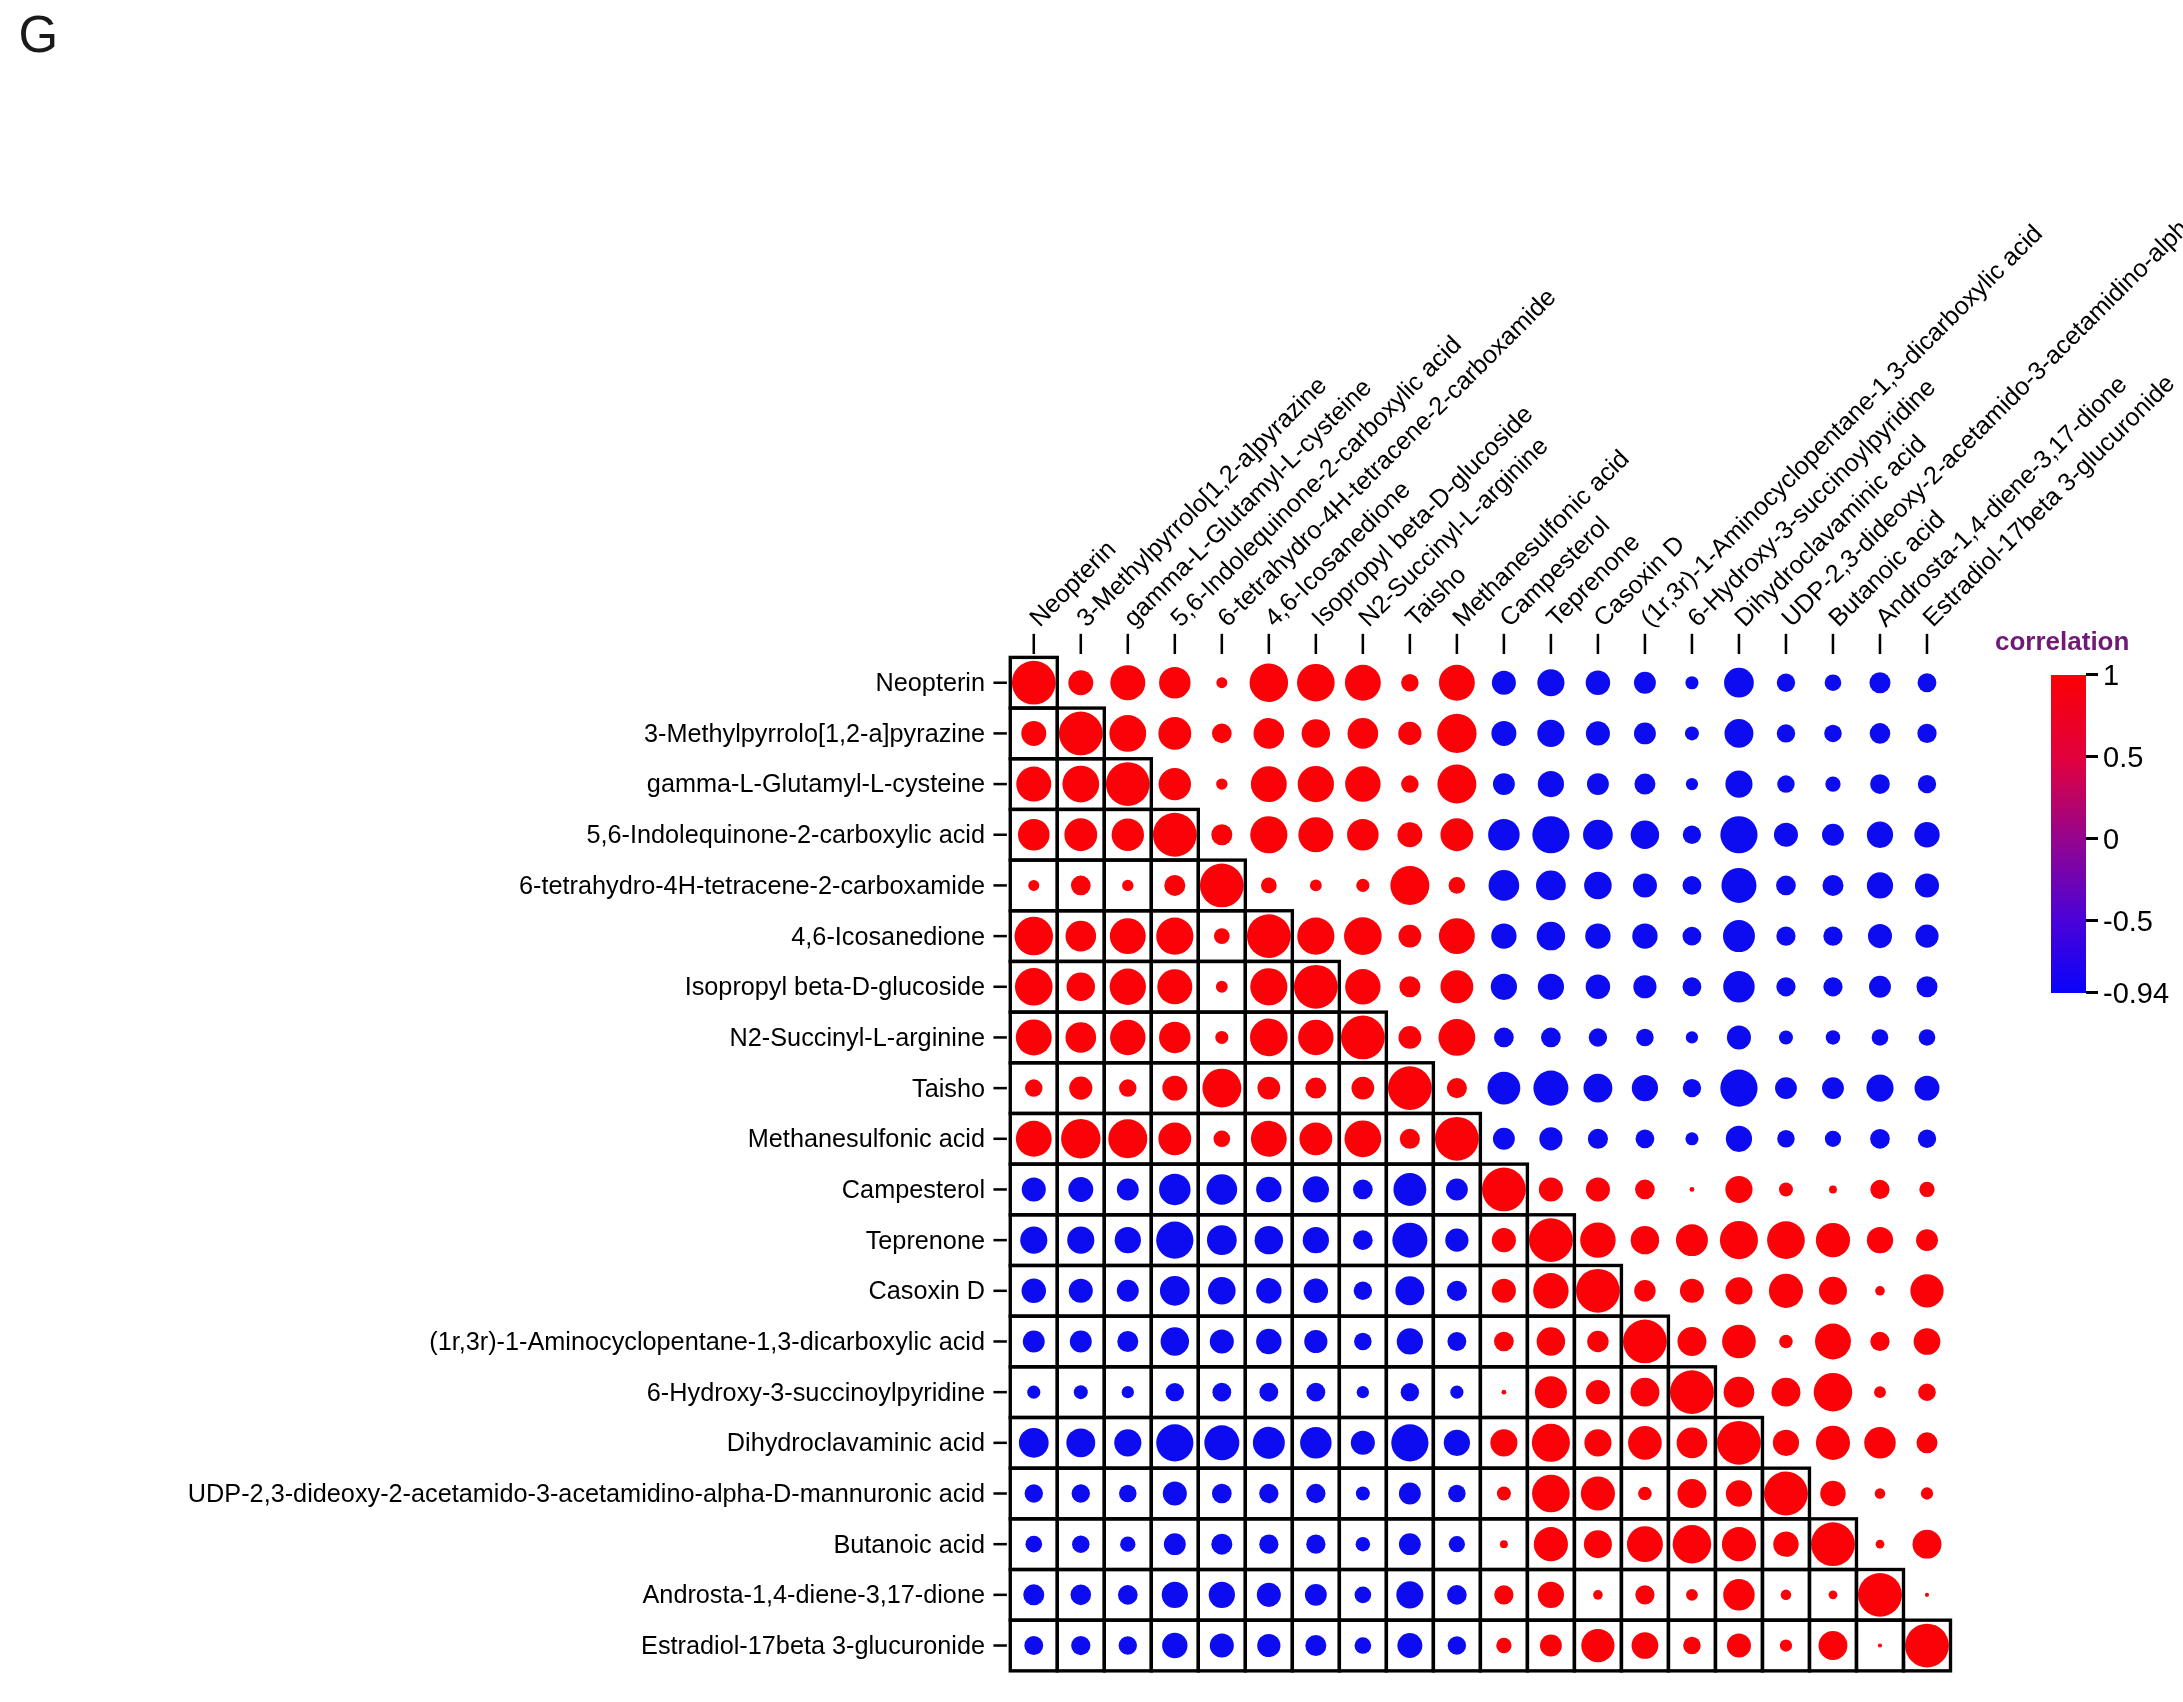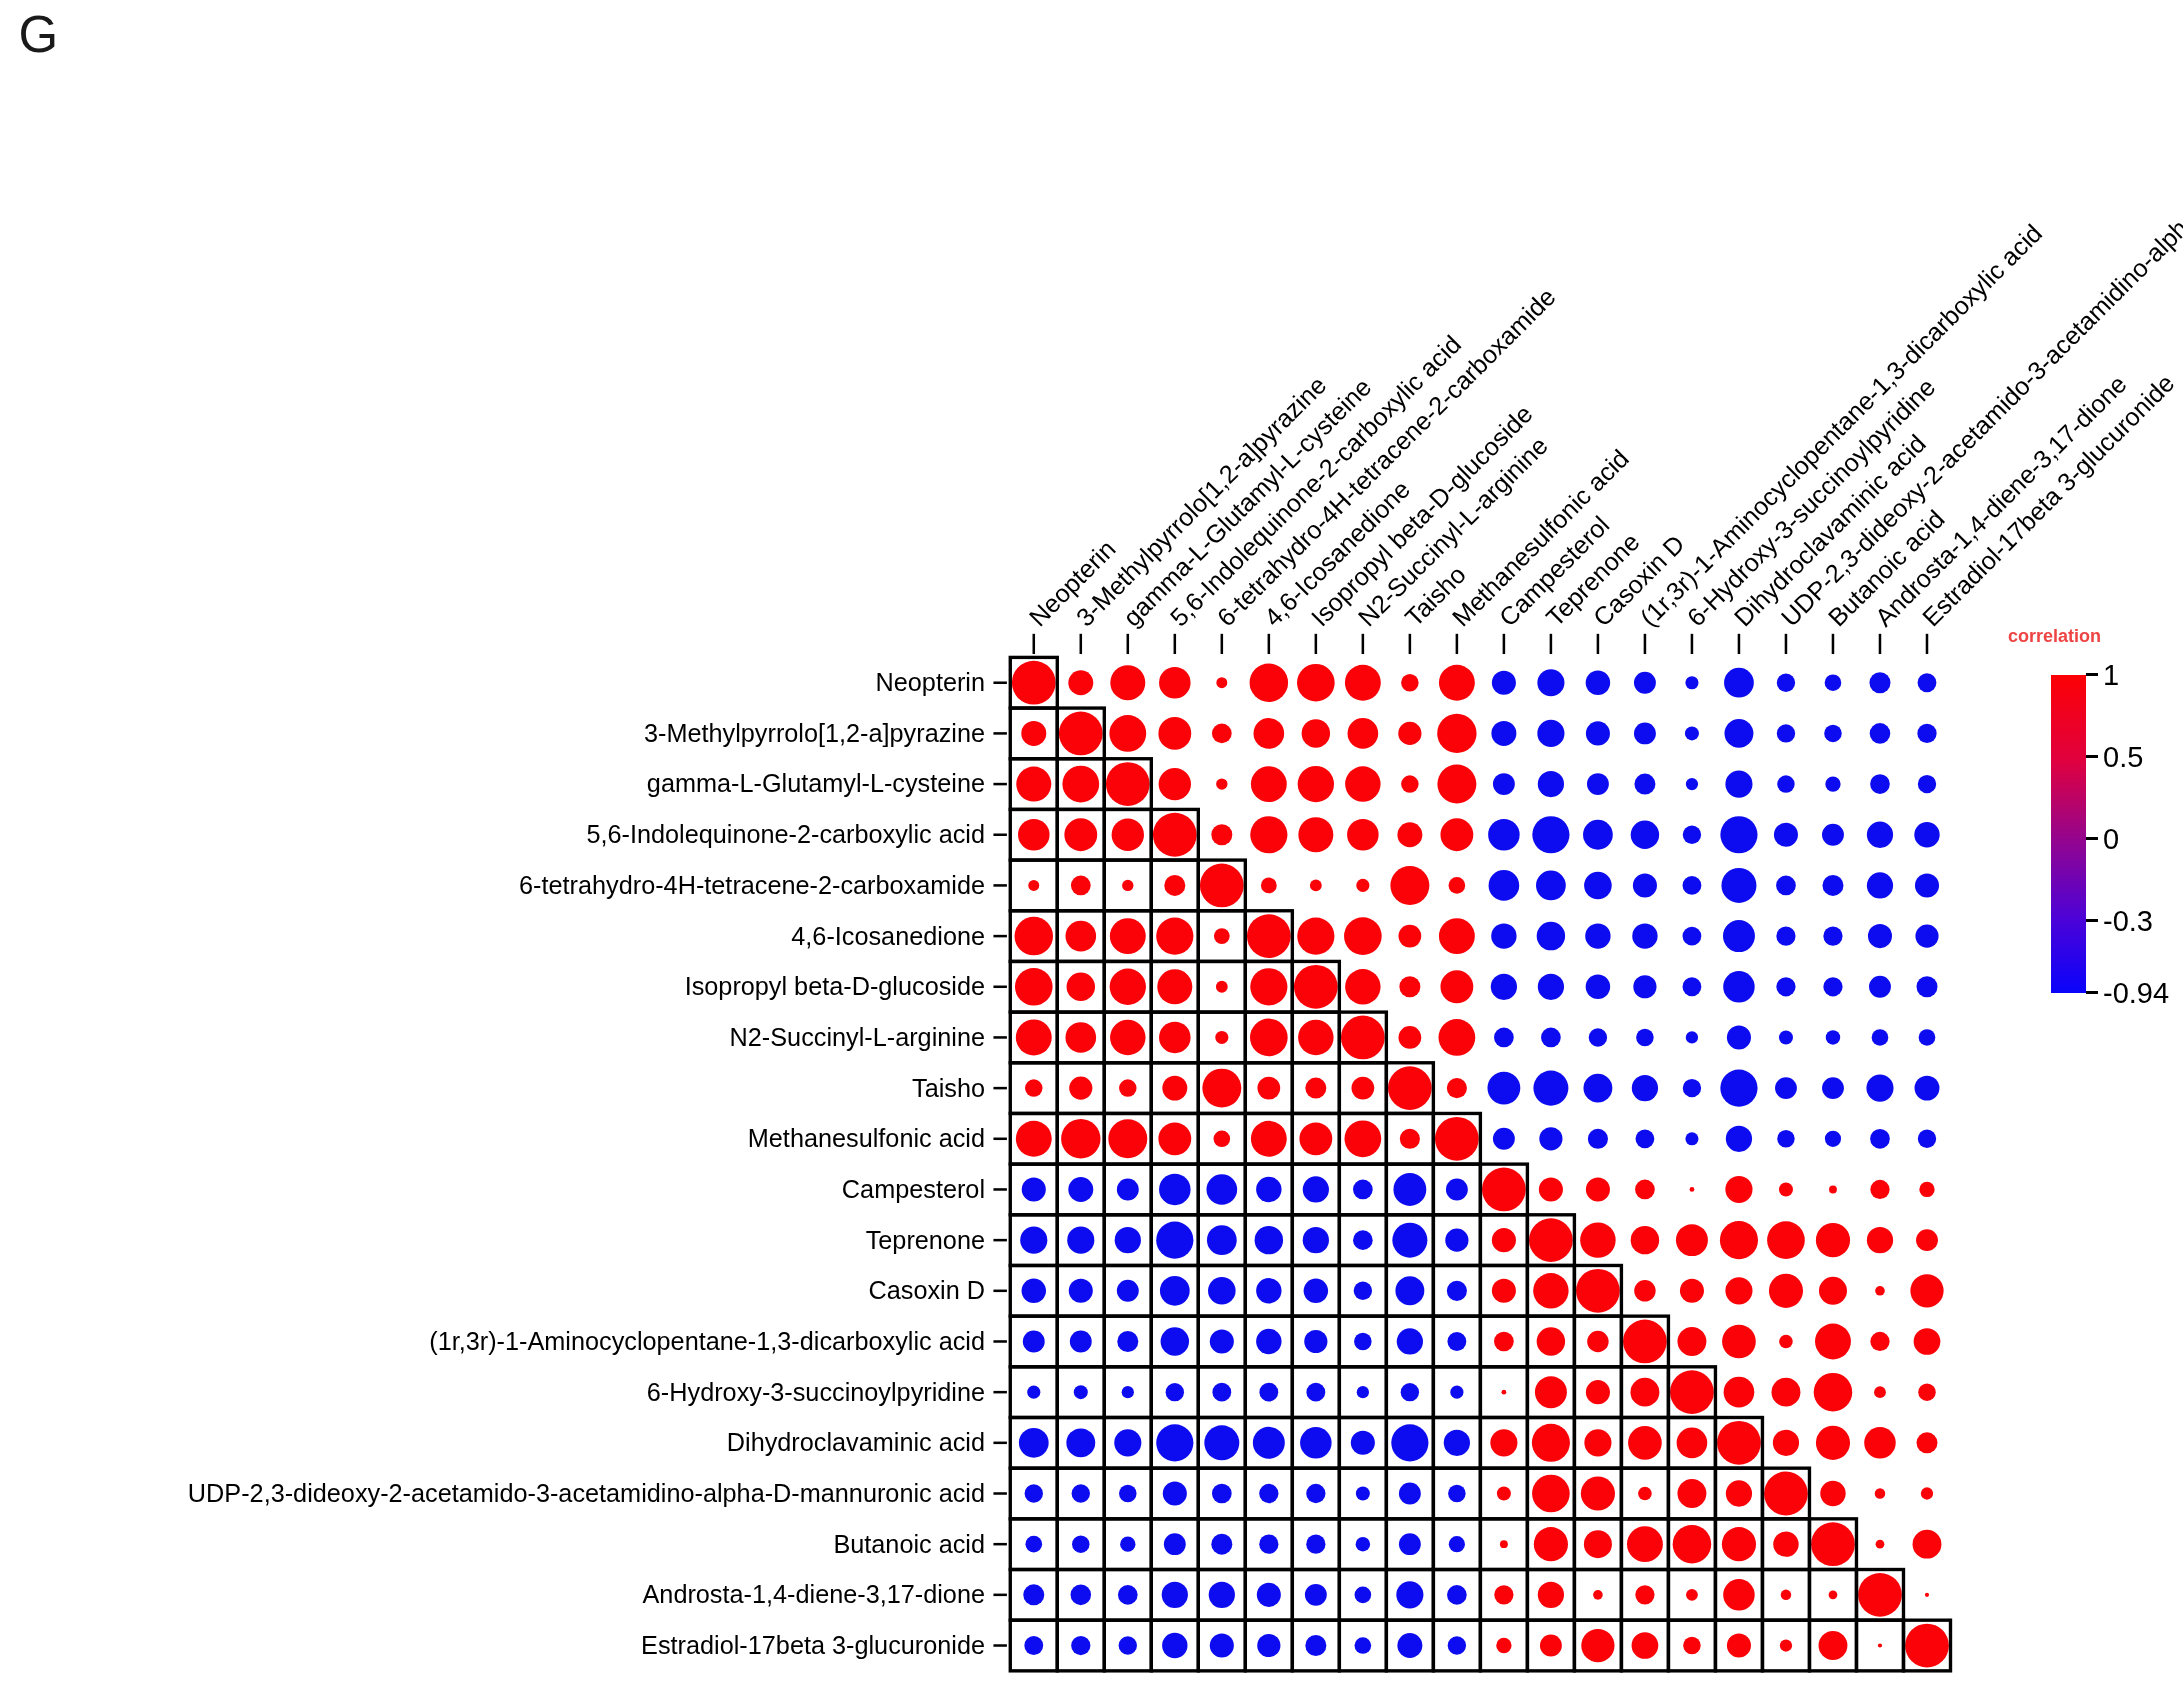--- a/index.html
+++ b/index.html
@@ -15,22 +15,22 @@
     position: absolute;
     left: 18.5px;
     top: 5px;
     font-size: 51px;
     font-weight: 400;
     color: #1a1a1a;
   }
   #plot-svg { position:absolute; left:0; top:0; }
   #legend { position: absolute; left: 1987px; top: 626px; width: 196px; }
   #legend-title {
-    position: absolute; left: 21px; top: 0px;
-    font-size: 18px; font-weight: 700; color: #ef4444;
+    position: absolute; left: 8px; top: 0px;
+    font-size: 26px; font-weight: 700; color: #701a75;
   }
   #legend-bar {
     position: absolute; left: 64px; top: 49px;
     width: 35px; height: 318px;
   }
   .legend-tick-line {
     position: absolute; left: 99px; width: 11.8px; height: 3.4px; background:#000;
   }
   .legend-tick-label {
     position: absolute; left: 116px; font-size: 29px; color:#000;
@@ -742,19 +742,19 @@
     <div id="legend-title">correlation</div>
     <div id="legend-bar" style="background: linear-gradient(rgb(252, 0, 4) 0%, rgb(224, 1, 63) 27%, rgb(147, 5, 143) 52%, rgb(75, 2, 216) 77%, rgb(9, 3, 251) 100%);"></div>
     <div id="legend-ticks">
         <div class="legend-tick-line" style="top: 47px;"></div>
         <div class="legend-tick-label" style="top: 49px;">1</div>
         <div class="legend-tick-line" style="top: 129px;"></div>
         <div class="legend-tick-label" style="top: 131px;">0.5</div>
         <div class="legend-tick-line" style="top: 211px;"></div>
         <div class="legend-tick-label" style="top: 213px;">0</div>
         <div class="legend-tick-line" style="top: 293px;"></div>
-        <div class="legend-tick-label" style="top: 295px;">-0.3</div>
+        <div class="legend-tick-label" style="top: 295px;">-0.5</div>
         <div class="legend-tick-line" style="top: 365px;"></div>
         <div class="legend-tick-label" style="top: 367px; text-align: center;">-0.94</div>
       </div>
   </div>
 </div>
 
 
 </body></html>

